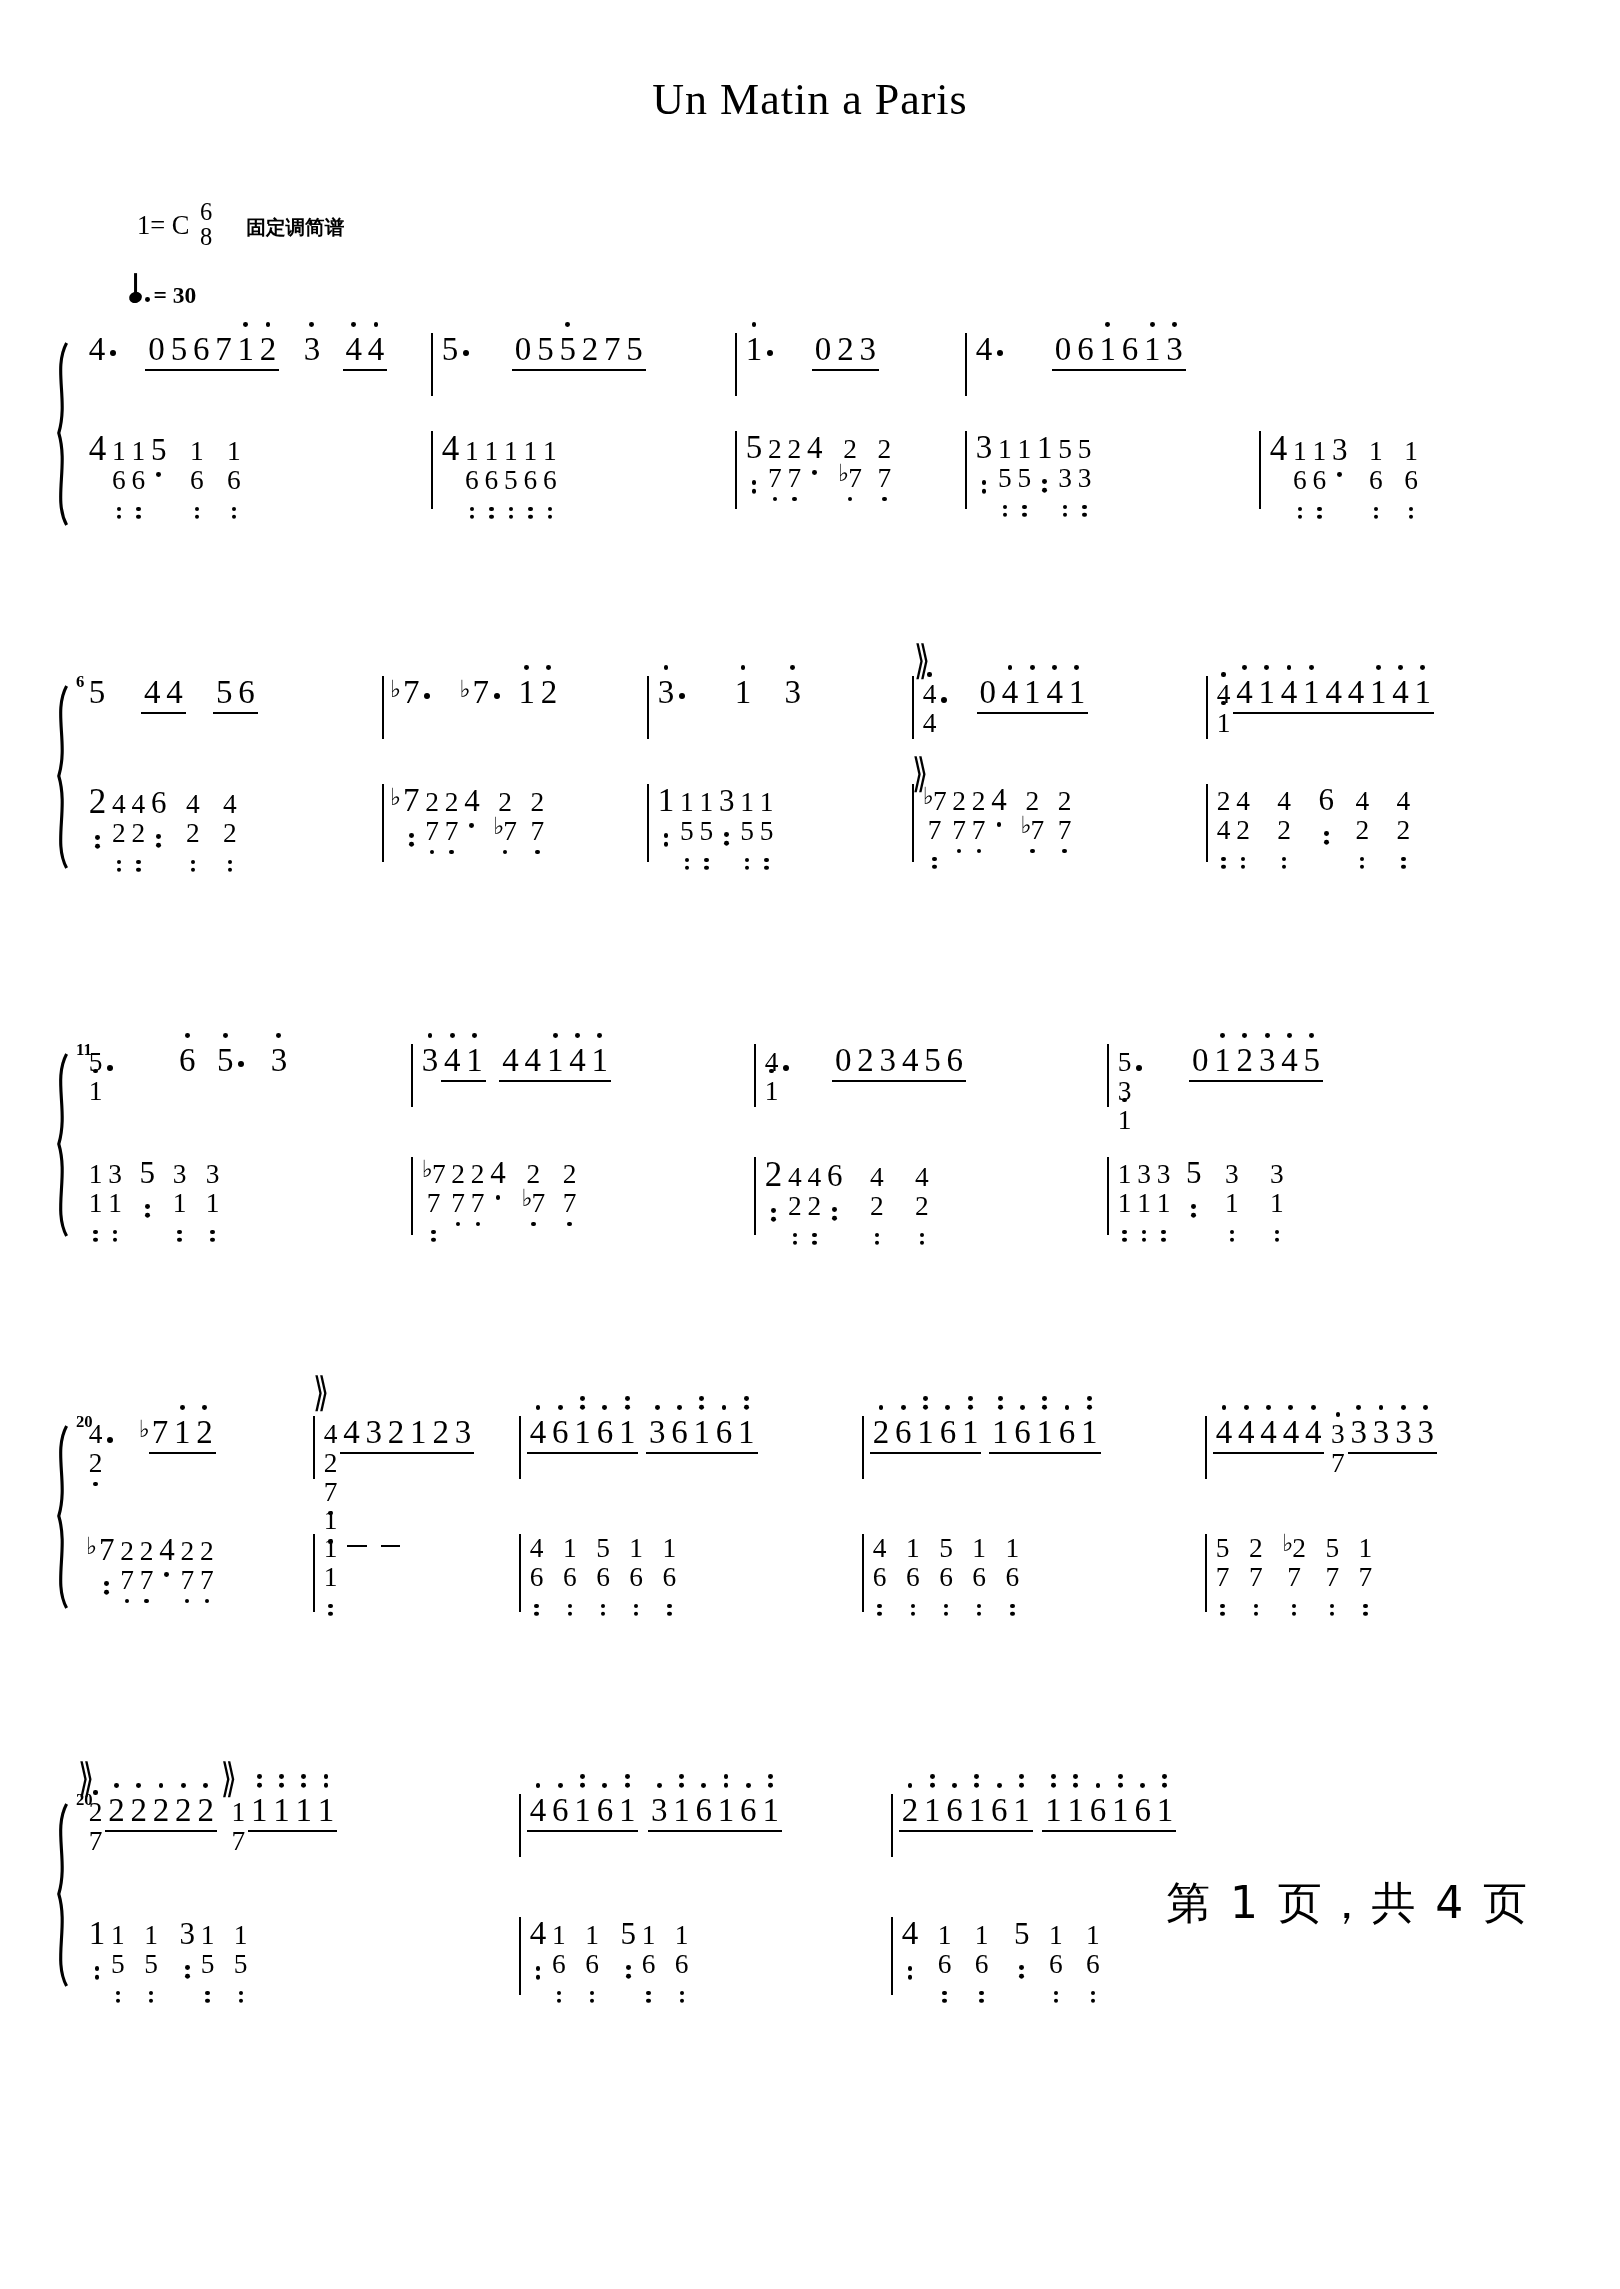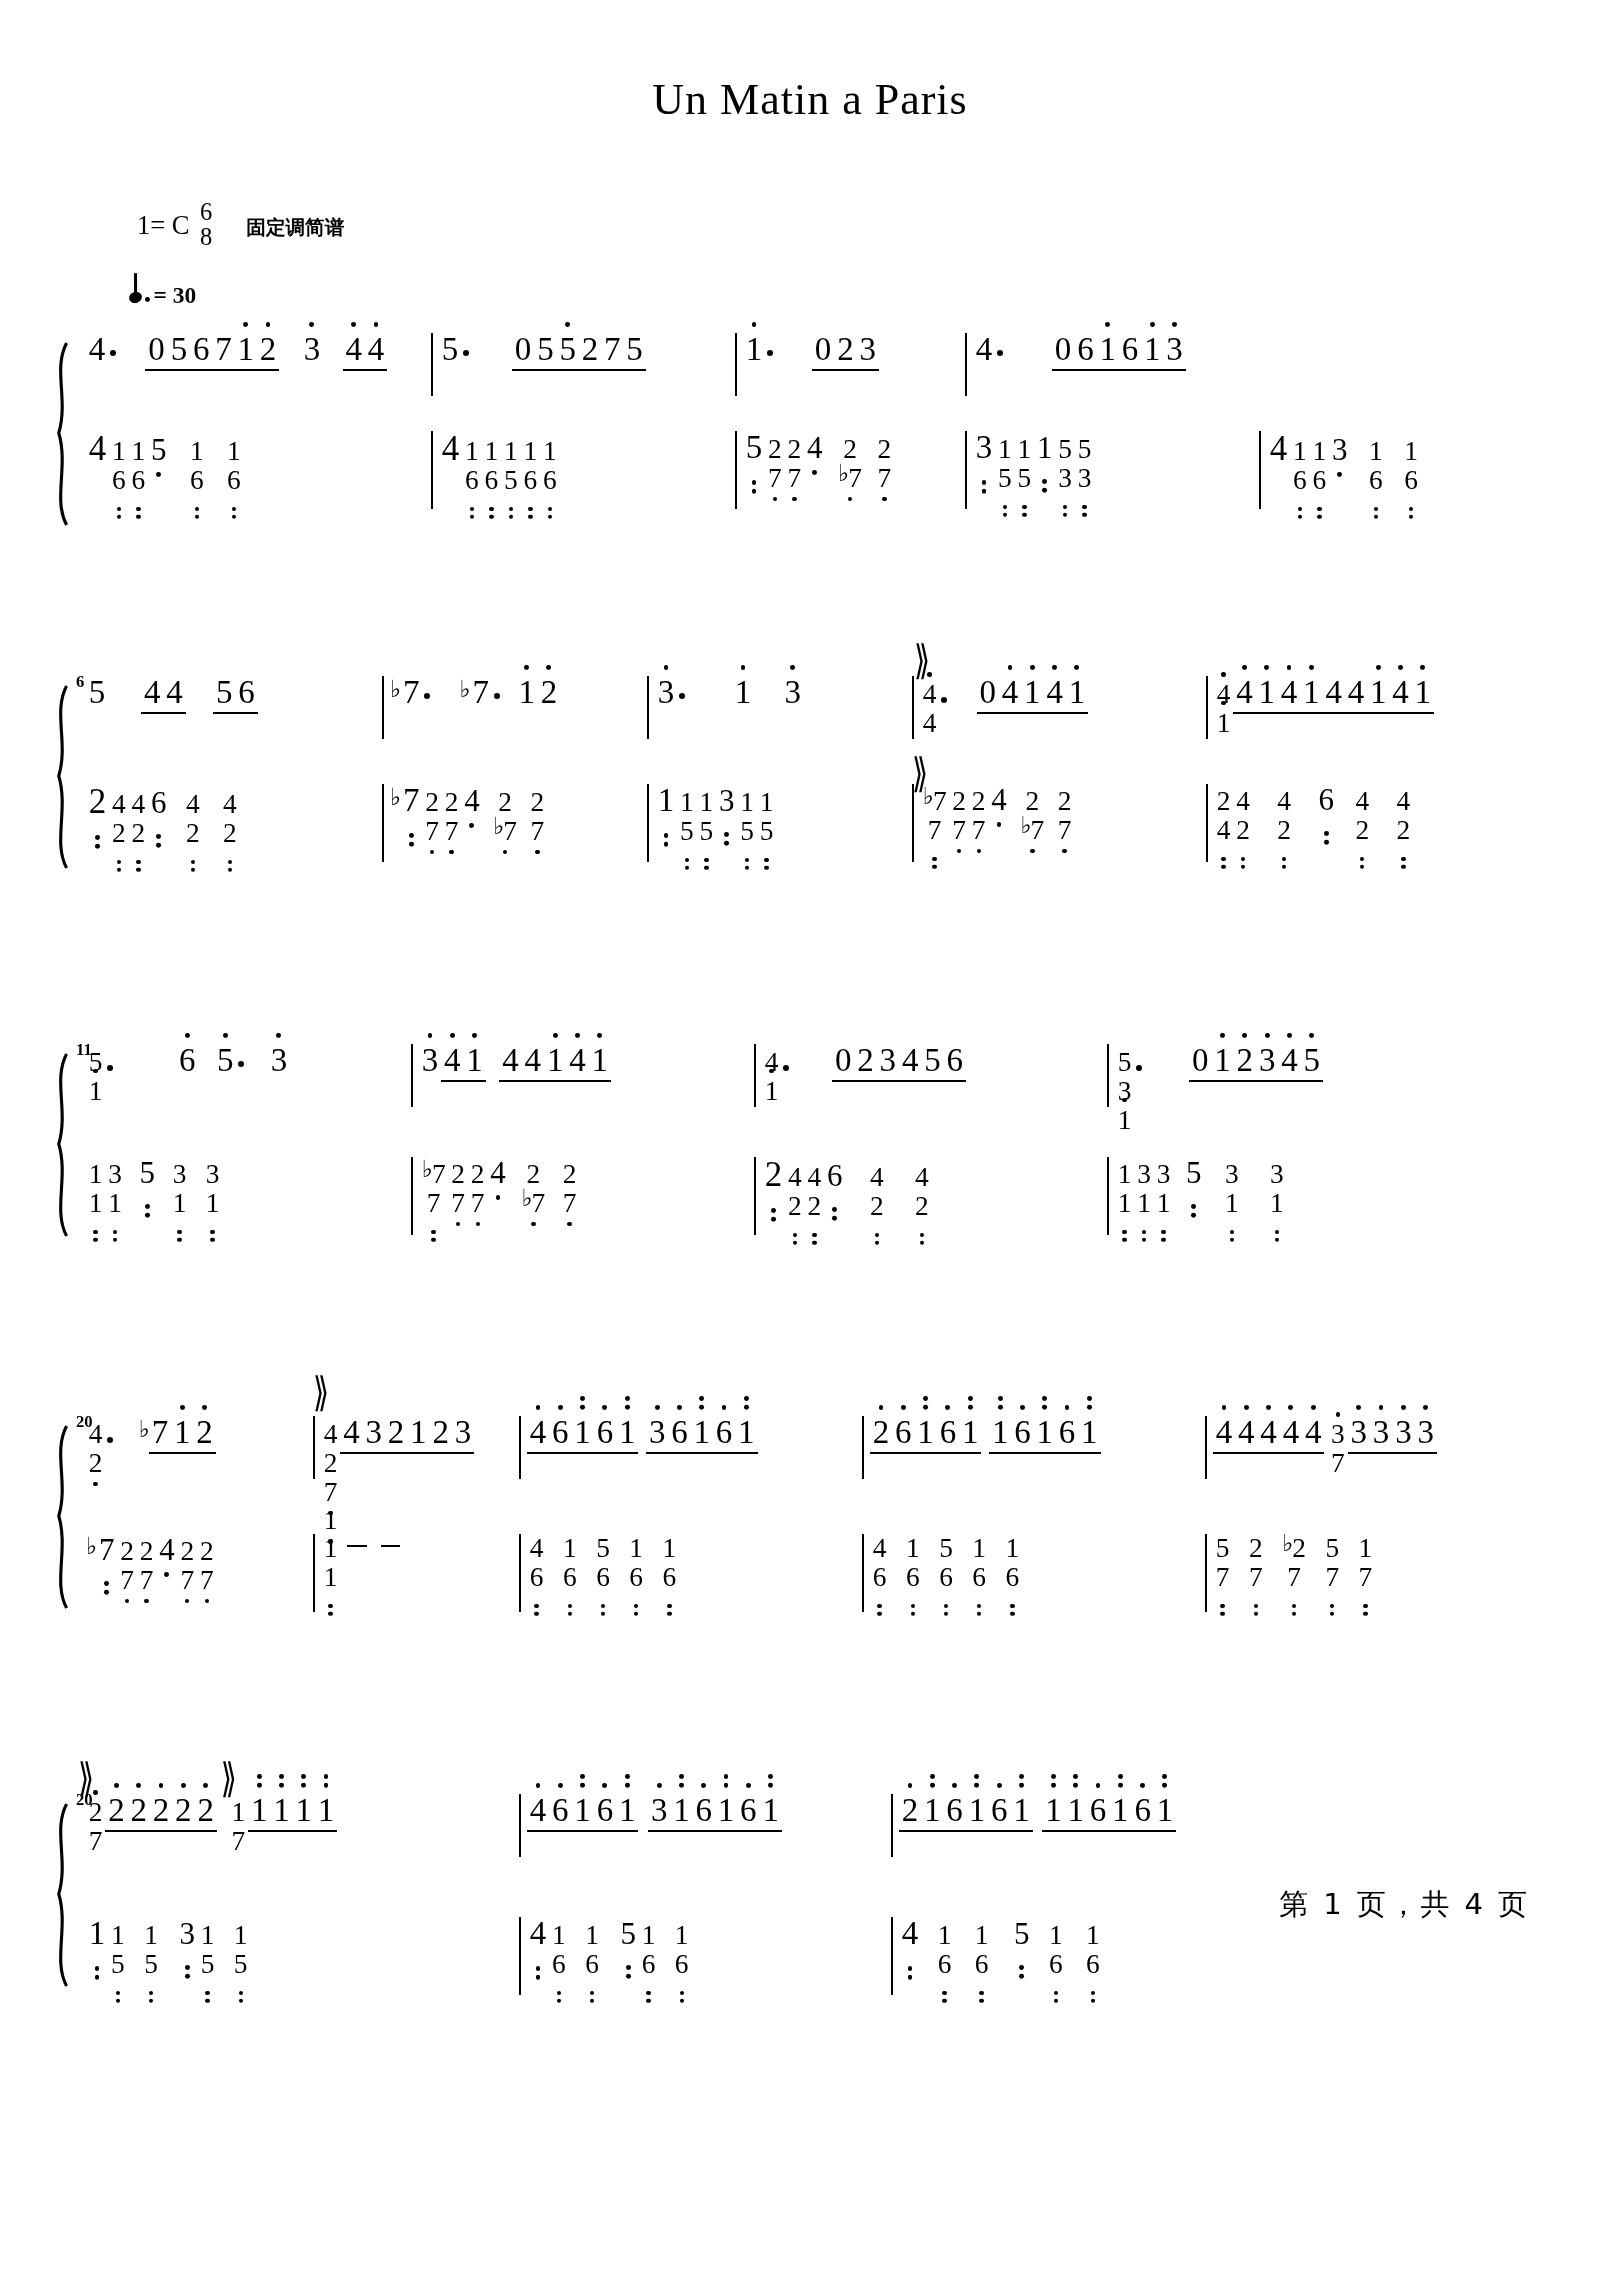--- a/index.html
+++ b/index.html
@@ -269,23 +269,23 @@
     left: 0px;
     top: -29px;
     font-size: 29px;
     line-height: 0.9;
     letter-spacing: -1px;
     transform: scaleY(1.4);
   }
   .footer {
     position: absolute;
     right: 90px;
-    bottom: 84px;
+    bottom: 76px;
     font-family: "DejaVu Sans", sans-serif;
-    font-size: 29px;
+    font-size: 44px;
     letter-spacing: 2.9px;
   }
 </style>
 </head>
 <body>
 
 <div class="page">
 
   <div class="title">Un Matin a Paris</div>
 

